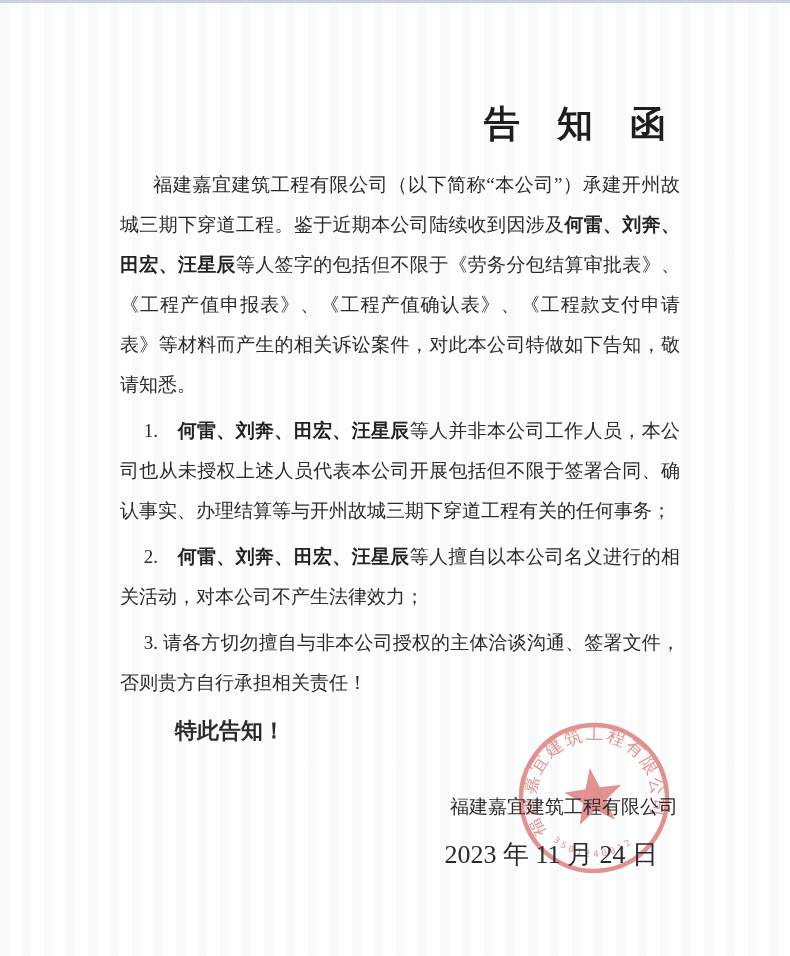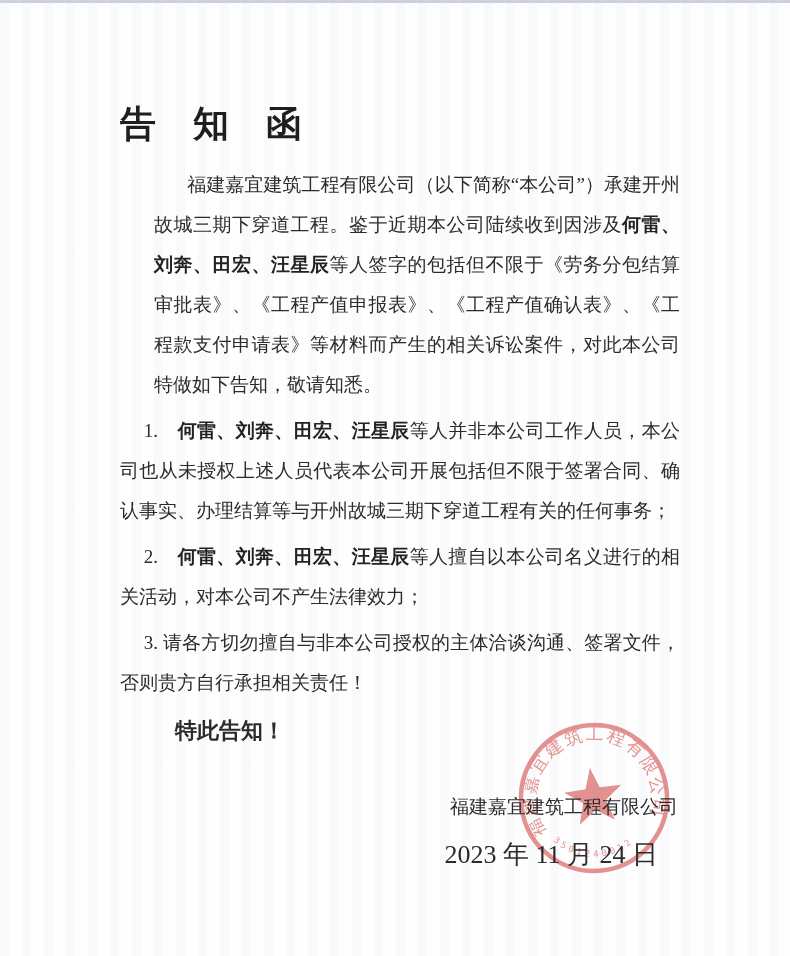--- a/index.html
+++ b/index.html
@@ -17,36 +17,36 @@
     overflow:hidden;
     font-family:"Liberation Serif","DejaVu Serif",serif;
     color:#2b2b2b;
   }
   .content{
     position:relative;
     padding:98px 110px 0 120px;
     z-index:2;
   }
   .title{
-    text-align:left;
+    text-align:right;
     font-size:36px;
     font-weight:700;
     letter-spacing:14px;
     line-height:46px;
     margin:0 0 18px 0;
     color:#1e1e1e;
   }
   p.body{
     font-size:19px;
     line-height:40px;
     text-align:justify;
     margin:0 0 6px 0;
   }
   p.salutation{ text-indent:0; }
-  p.indent-lg{ text-indent:1.75em;margin-left:34px; }
+  p.indent-lg{ text-indent:1.75em; }
   p.indent-sm{ text-indent:1.25em; }
   p.body b{ font-weight:700; color:#222; }
   p.closing{
     font-size:22px;
     font-weight:700;
     line-height:44px;
     margin:4px 0 0 55px;
     text-align:left;
     text-indent:0;
   }

